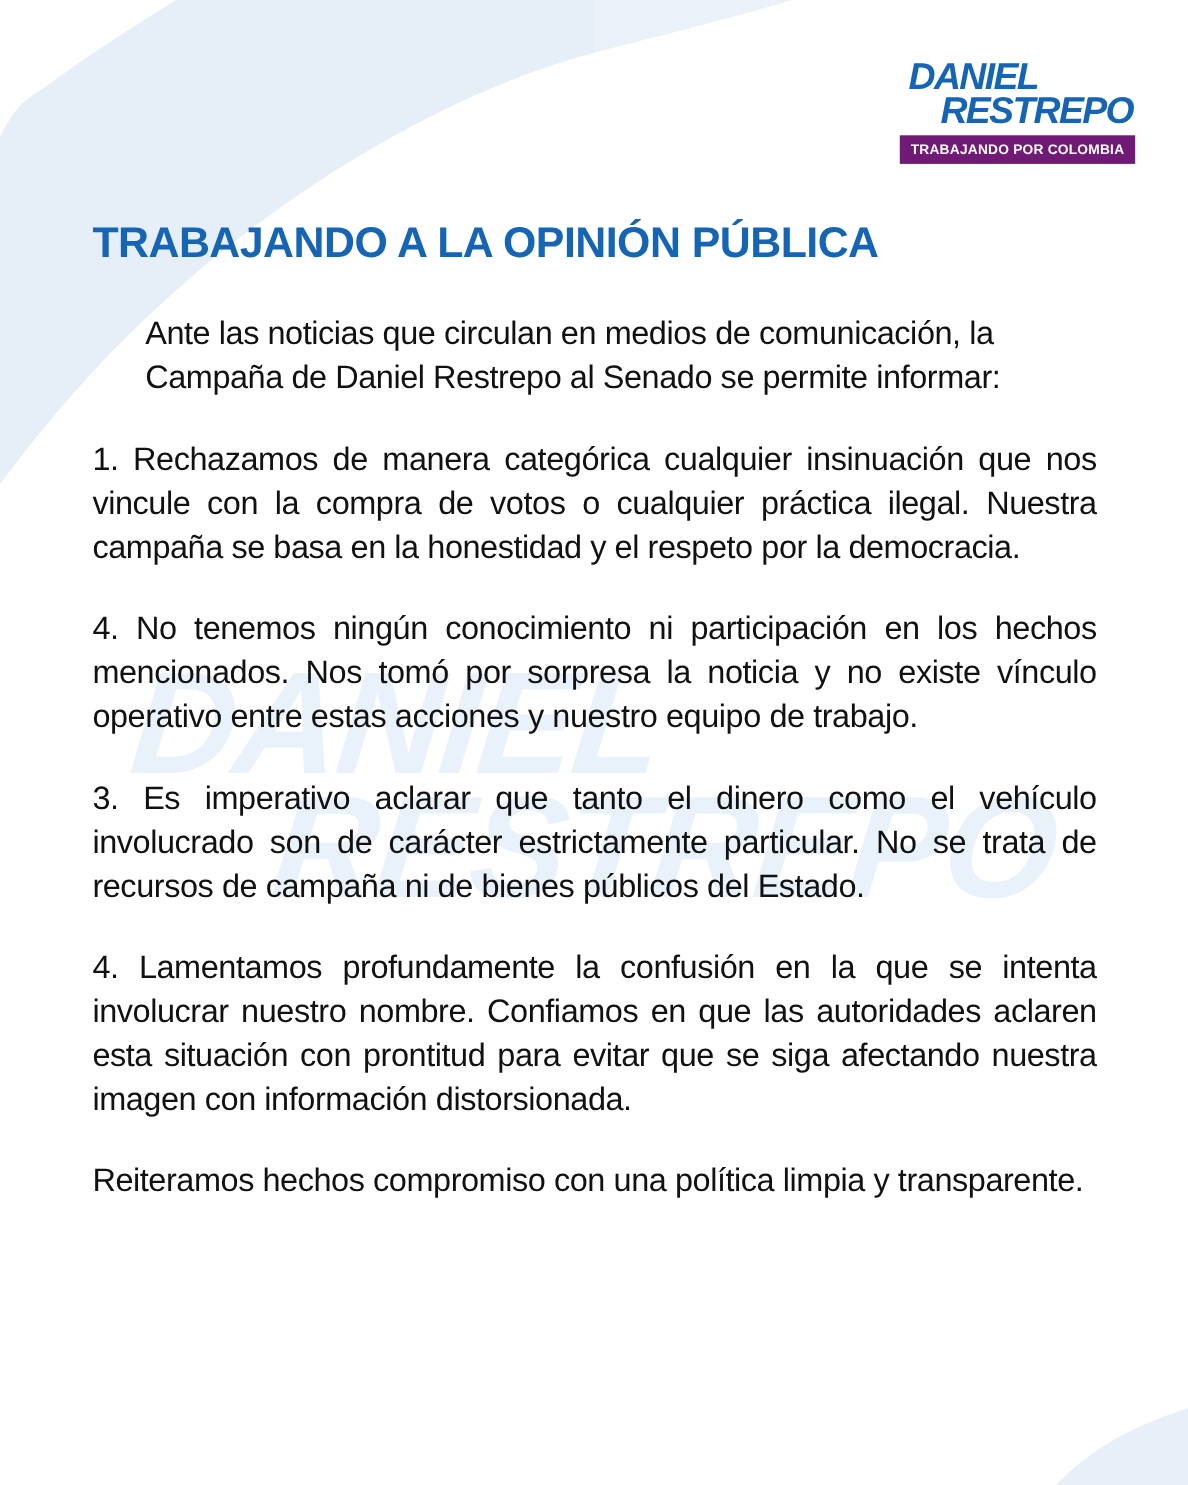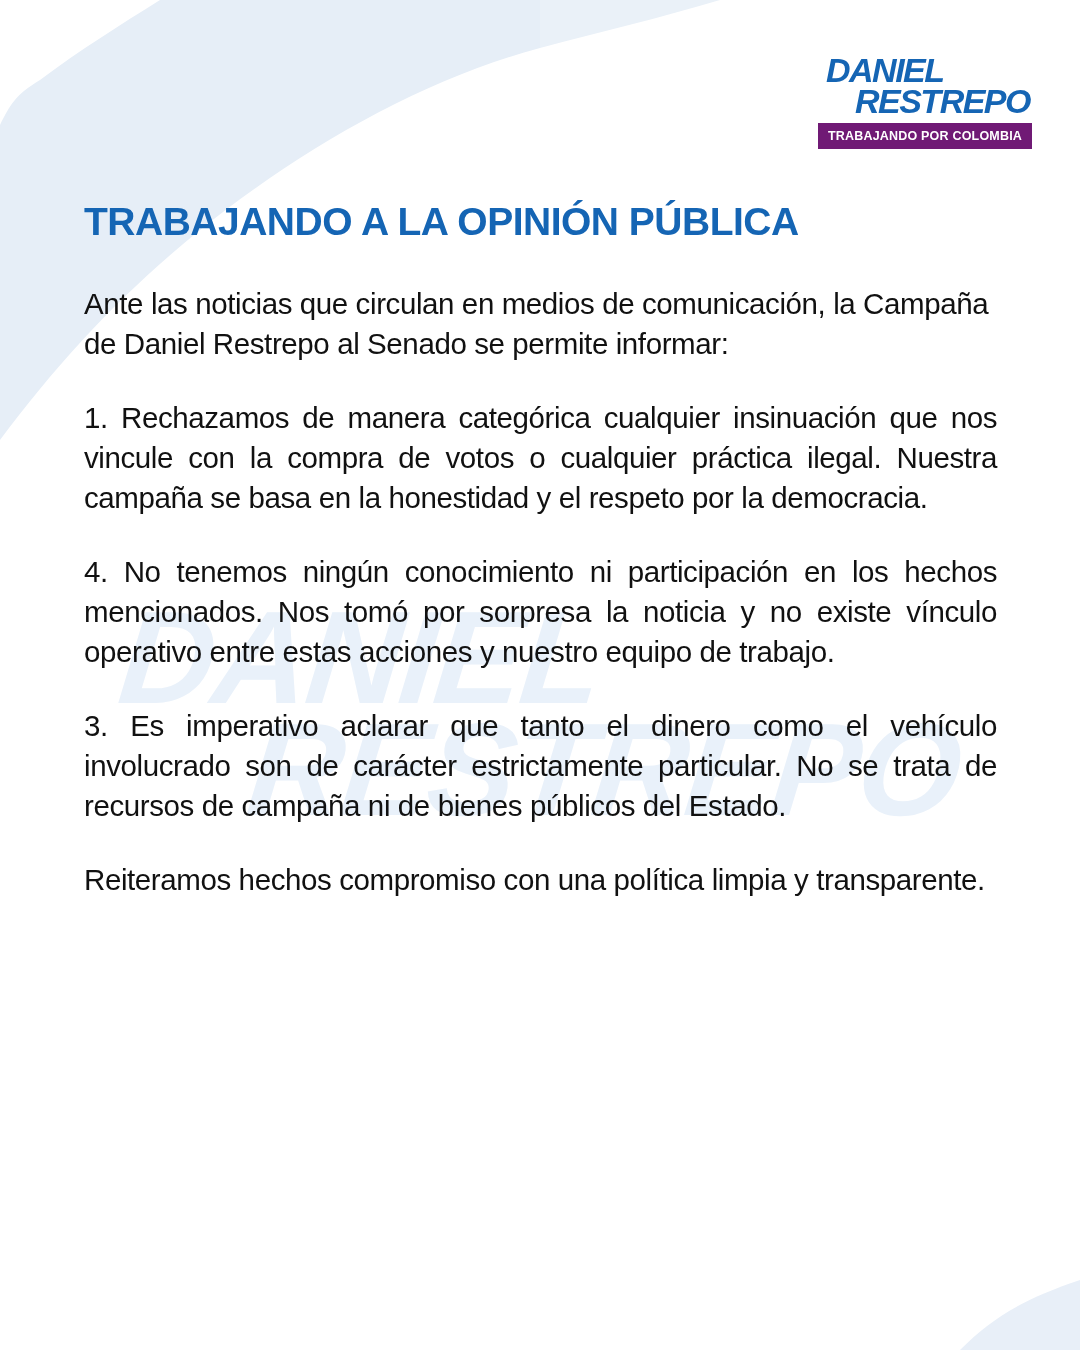--- a/index.html
+++ b/index.html
@@ -106,20 +106,21 @@
       font-family: "Liberation Sans", sans-serif;
       color: #111111;
       font-size: 29.5px;
       line-height: 40px;
       text-align: justify;
       margin: 0 0 34px 0;
       letter-spacing: -0.4px;
     }
     .para.intro {
       text-align: left;
+      margin-left: 48px;
     }
   </style>
 </head>
 <body>
 
 <svg class="bg-swoosh" viewBox="0 0 1080 1350" xmlns="http://www.w3.org/2000/svg">
   <path d="M160,0 L540,0 L540,48 C420,80 300,150 200,230 C120,295 60,360 0,440 L0,125 C10,105 15,95 40,80 C80,50 120,25 160,0 Z" fill="#e6eef7"></path>
   <path d="M540,0 L720,0 C660,18 600,32 540,48 Z" fill="#eaf1f8"></path>
   <path d="M1080,1280 C1020,1300 990,1320 960,1350 L1080,1350 Z" fill="#e8eff8"></path>
 </svg>
@@ -134,14 +135,15 @@
   <span class="l2">RESTREPO</span>
   <span class="tagline">TRABAJANDO POR COLOMBIA</span>
 </div>
 
 <div class="content">
   <h1 class="title">TRABAJANDO A LA OPINIÓN PÚBLICA</h1>
   <p class="para intro">Ante las noticias que circulan en medios de comunicación, la Campaña de Daniel Restrepo al Senado se permite informar:</p>
   <p class="para">1. Rechazamos de manera categórica cualquier insinuación que nos vincule con la compra de votos o cualquier práctica ilegal. Nuestra campaña se basa en la honestidad y el respeto por la democracia.</p>
   <p class="para">4. No tenemos ningún conocimiento ni participación en los hechos mencionados. Nos tomó por sorpresa la noticia y no existe vínculo operativo entre estas acciones y nuestro equipo de trabajo.</p>
   <p class="para">3. Es imperativo aclarar que tanto el dinero como el vehículo involucrado son de carácter estrictamente particular. No se trata de recursos de campaña ni de bienes públicos del Estado.</p>
+  <p class="para">4. Lamentamos profundamente la confusión en la que se intenta involucrar nuestro nombre. Confiamos en que las autoridades aclaren esta situación con prontitud para evitar que se siga afectando nuestra imagen con información distorsionada.</p>
   <p class="para">Reiteramos hechos compromiso con una política limpia y transparente.</p>
 </div>
 
 </body></html>

